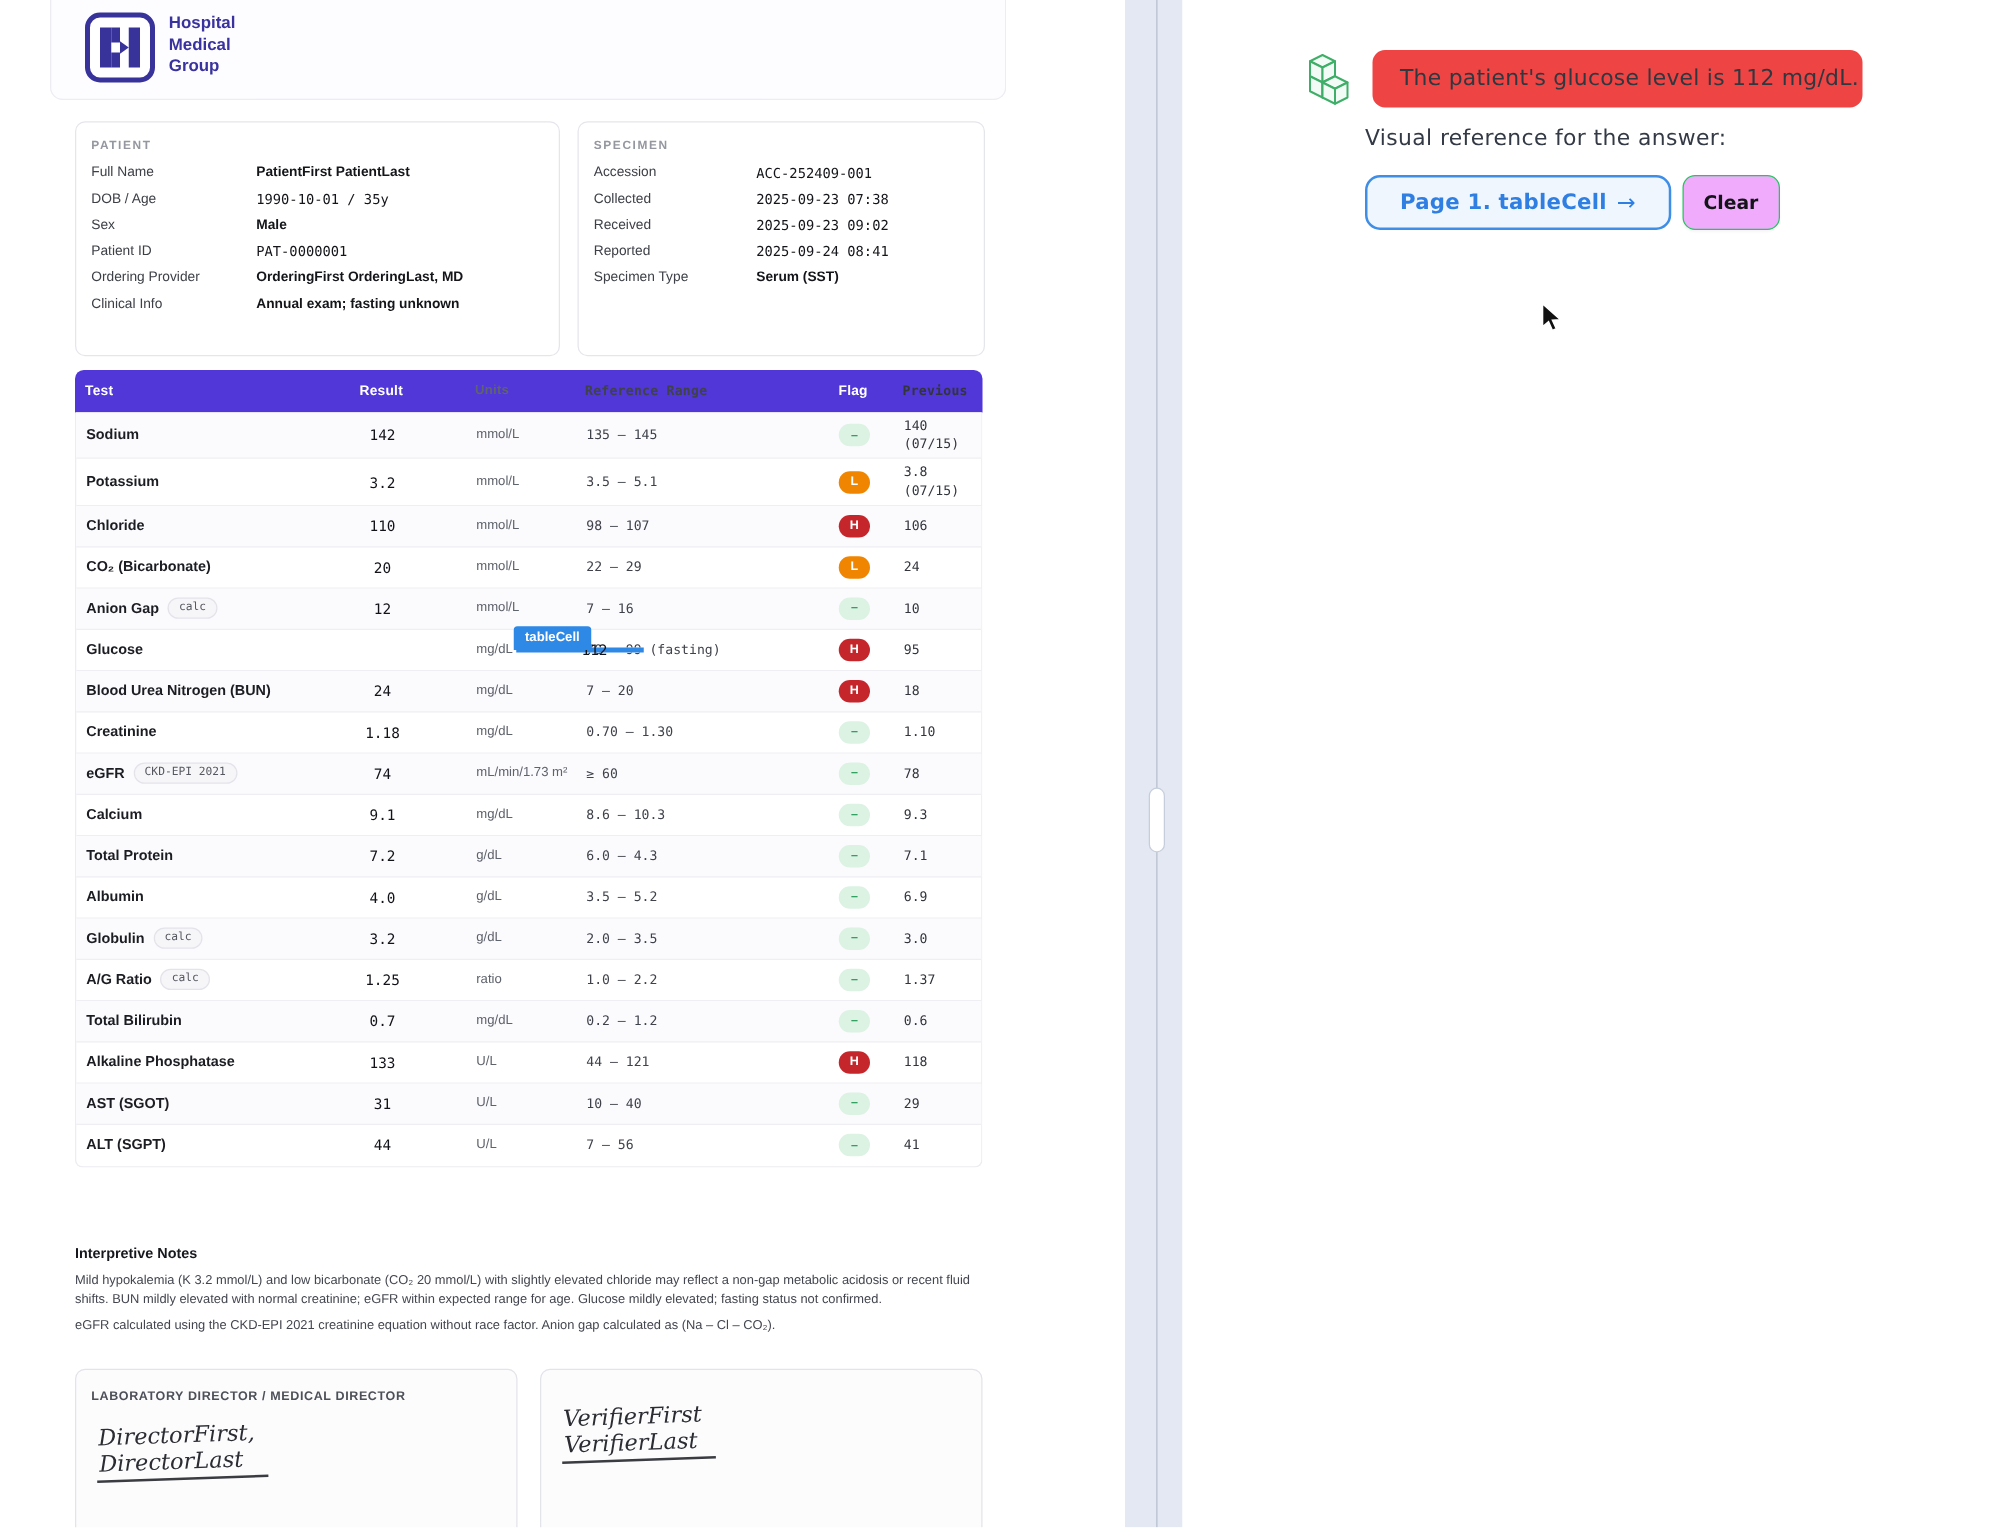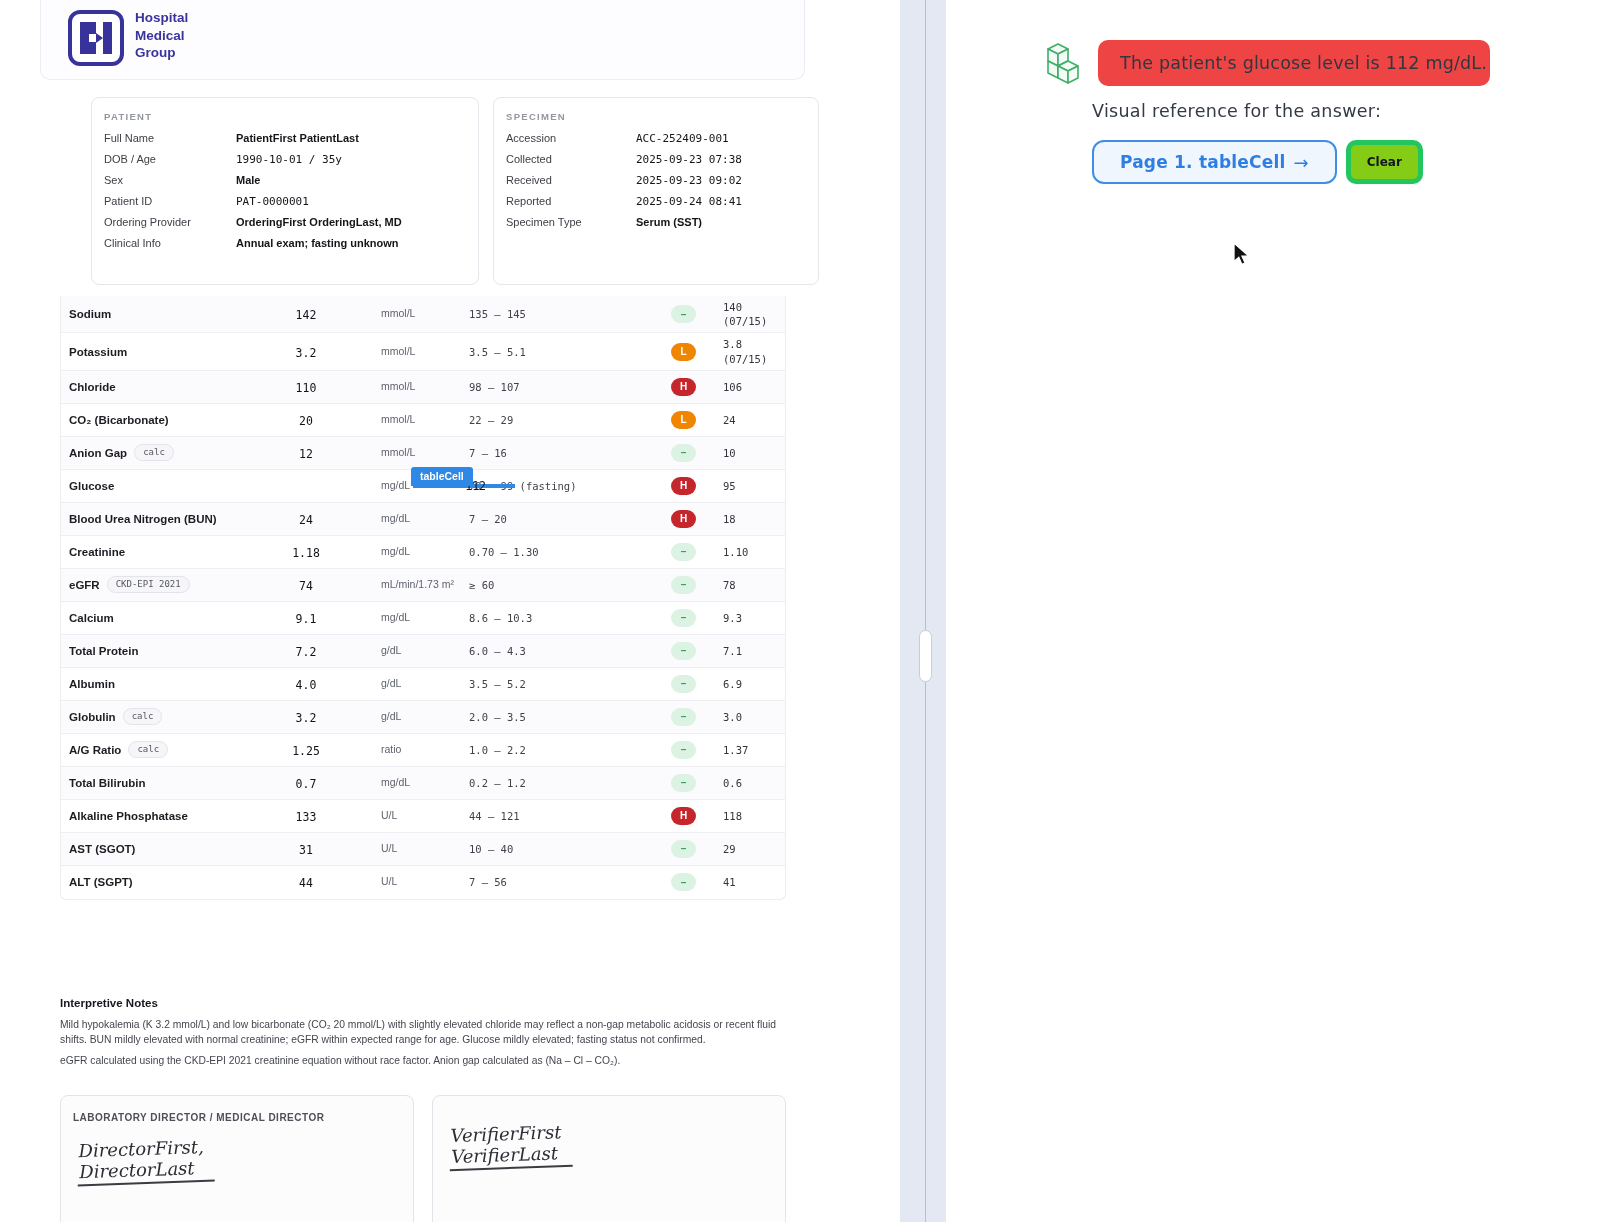--- a/index.html
+++ b/index.html
@@ -14,21 +14,21 @@
 
   .doc-header { position:absolute; left:40px; top:0; width:765px; height:80px;
     background:#fdfdff; border:1px solid #ececf2; border-top:none; border-radius:0 0 10px 10px; }
   .logo-svg { position:absolute; left:26px; top:8px; }
   .clinic-name { position:absolute; left:94px; top:9px; font-size:13.5px; font-weight:bold;
     color:#3a339e; line-height:1.3; }
   .title-wrap { position:absolute; left:120px; right:120px; top:24px; text-align:center; }
   .doc-title { font-size:15.5px; font-weight:bold; color:#16161c; letter-spacing:0.1px; }
   .doc-subtitle { margin-top:7px; font-size:9.8px; color:#565a63; }
 
-  .card { position:absolute; background:#fff; border:1px solid #e5e5ec; border-radius:8px; padding:13px 12px 10px 12px;margin-left:31px; }
+  .card { position:absolute; background:#fff; border:1px solid #e5e5ec; border-radius:8px; padding:13px 12px 10px 12px; }
   .patient-card { left:60px; top:97px; width:388px; height:188px; }
   .specimen-card { left:462px; top:97px; width:326px; height:188px; }
   .card-label { font-size:9.5px; font-weight:bold; letter-spacing:1.3px; color:#94979f; margin-bottom:9px; }
   .field-row { display:flex; margin-bottom:5px; font-size:11px; line-height:1.45; }
   .patient-card .f-label { width:132px; }
   .specimen-card .f-label { width:130px; }
   .f-label { color:#3d4047; flex:none; }
   .f-value { flex:1; color:#141519; font-weight:bold; }
   .f-value.mono { font-weight:500; font-size:11px; letter-spacing:0; }
 
@@ -96,22 +96,22 @@
   .cubes-icon { position:absolute; left:100px; top:41px; }
   .answer-bubble { position:absolute; left:152px; top:40px; width:392px; height:46px;
     background:#ef4444; border-radius:10px; display:flex; align-items:center;
     padding-left:22px; font-size:17.5px; color:#30373f; letter-spacing:0.2px; }
   .ref-label { position:absolute; left:146px; top:101px; font-size:17.5px; color:#343a45; letter-spacing:0.3px; }
   .btn-row { position:absolute; left:146px; top:140px; display:flex; gap:9px; align-items:center; }
   .ref-btn { height:44px; padding:0 26px; background:#f0f6fd; border:2.5px solid #3e8ee8;
     border-radius:12px; color:#2f7fe3; font-size:17px; font-weight:bold; letter-spacing:0.2px;
     font-family:"DejaVu Sans", sans-serif; cursor:pointer; display:flex; align-items:center; gap:8px; }
   .ref-btn .arrow { font-weight:normal; font-size:18px; }
-  .clear-btn { height:44px; padding:0 16px; background:#84cc16; border:5px solid #22c55e;
-    border-radius:10px; color:#141519; font-size:12px; font-weight:bold;
+  .clear-btn { height:44px; padding:0 16px; background:#f0abfc; border:1px solid #22c55e;
+    border-radius:10px; color:#141519; font-size:15px; font-weight:bold;
     font-family:"DejaVu Sans", sans-serif; cursor:pointer; box-shadow:0 1px 2px rgba(0,0,0,0.04); }
 
   .cursor-svg { position:absolute; left:1232px; top:242px; z-index:9; }
 </style>
 </head>
 <body>
 
 <div class="stage">
 
   <div class="doc-pane">
@@ -182,20 +182,28 @@
     <div class="f-value mono">2025-09-24 08:41</div>
   </div>
           <div class="field-row">
     <div class="f-label">Specimen Type</div>
     <div class="f-value">Serum (SST)</div>
   </div>
         </div>
     </section>
 
     <div class="results-table">
+      <div class="t-head">
+        <div class="c test">Test</div>
+        <div class="c result">Result</div>
+        <div class="c units">Units</div>
+        <div class="c range">Reference Range</div>
+        <div class="c flag" style="display:flex;justify-content:center;">Flag</div>
+        <div class="c prev">Previous</div>
+      </div>
       <div class="t-body">
           <div class="t-row">
     <div class="c test">
       <span class="t-name">Sodium</span>
 
     </div>
     <div class="c result"><span class="result-val">142</span></div>
     <div class="c units">mmol/L</div>
     <div class="c range">135 – 145</div>
     <div class="c flag">

